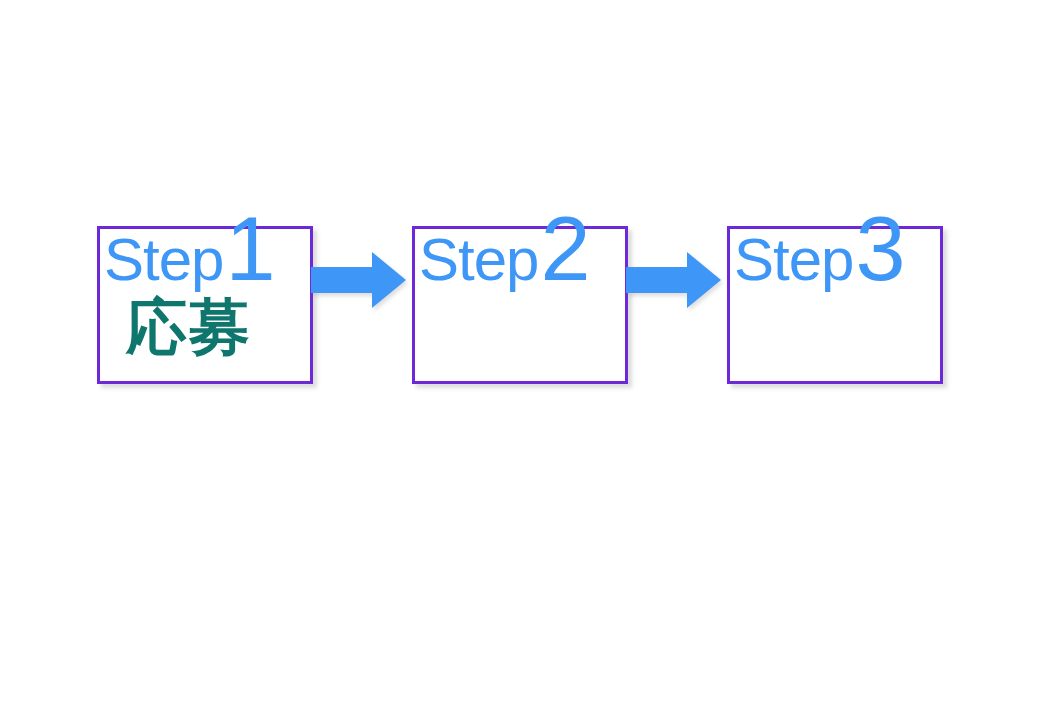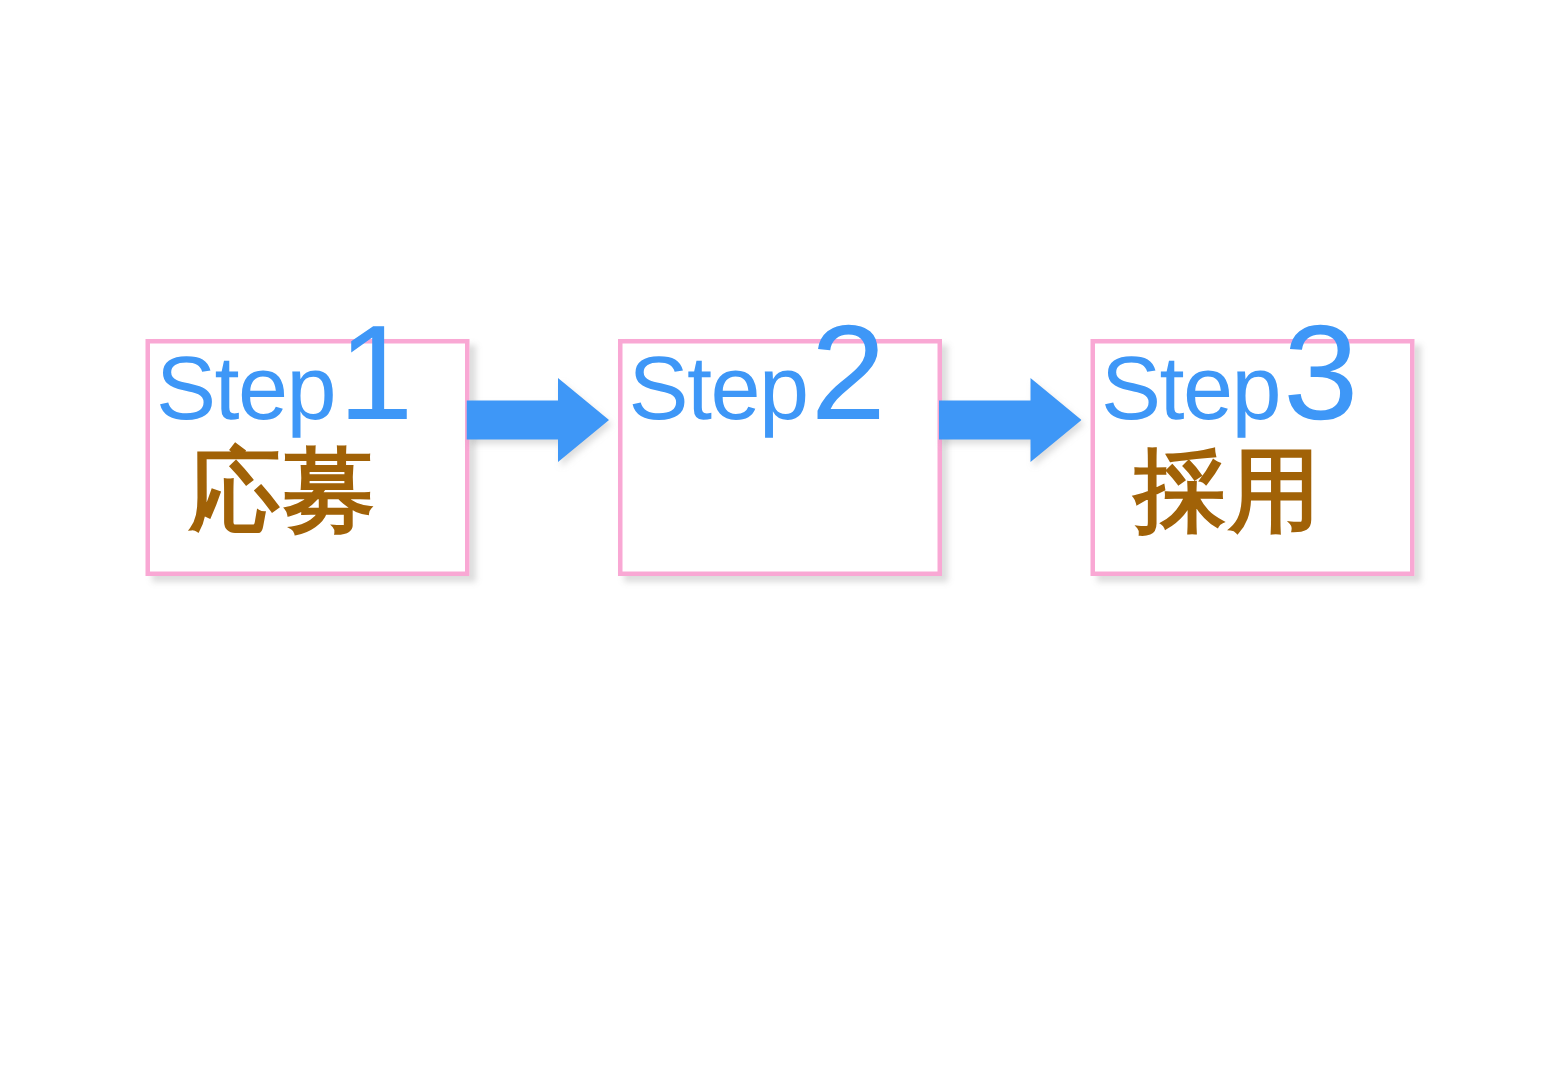--- a/index.html
+++ b/index.html
@@ -15,21 +15,21 @@
     background: #ffffff;
     overflow: hidden;
   }
   .step-box {
     position: absolute;
     top: 226px;
     width: 216px;
     height: 158px;
     box-sizing: border-box;
     background: #ffffff;
-    border: 3px solid #f9a8d4;
+    border: 3px solid #6d28d9;
     box-shadow: 4px 4px 4px rgba(120,120,120,0.25);
   }
   .step-box.pos-1 { left: 97px; }
   .step-box.pos-2 { left: 412px; }
   .step-box.pos-3 { left: 727px; }
 
   .step-line {
     position: absolute;
     top: -25px;
     left: 4px;
@@ -52,21 +52,21 @@
   .step-word {
     position: absolute;
     top: 68px;
     left: 0;
     width: 100%;
     text-align: center;
     transform: translateX(-16px);
     font-size: 61px;
     line-height: 1;
     font-weight: bold;
-    color: #a16207;
+    color: #0f766e;
     letter-spacing: 2px;
   }
   .arrow {
     position: absolute;
     top: 252px;
     width: 95px;
     height: 56px;
     filter: drop-shadow(2px 3px 2px rgba(120,120,120,0.25));
   }
   .arrow.pos-1 { left: 311px; }
@@ -98,16 +98,15 @@
 
   <svg class="arrow pos-2" viewBox="0 0 95 56" aria-hidden="true">
     <polygon points="0,15 61,15 61,0 95,28 61,56 61,41 0,41" fill="#3E97F7"></polygon>
   </svg>
 
   <div class="step-box pos-3">
     <div class="step-line">
       <span class="step-label">Step</span>
       <span class="step-number">3</span>
     </div>
-    <div class="step-word">採用</div>
   </div>
 
 </div>
 
 </body></html>

